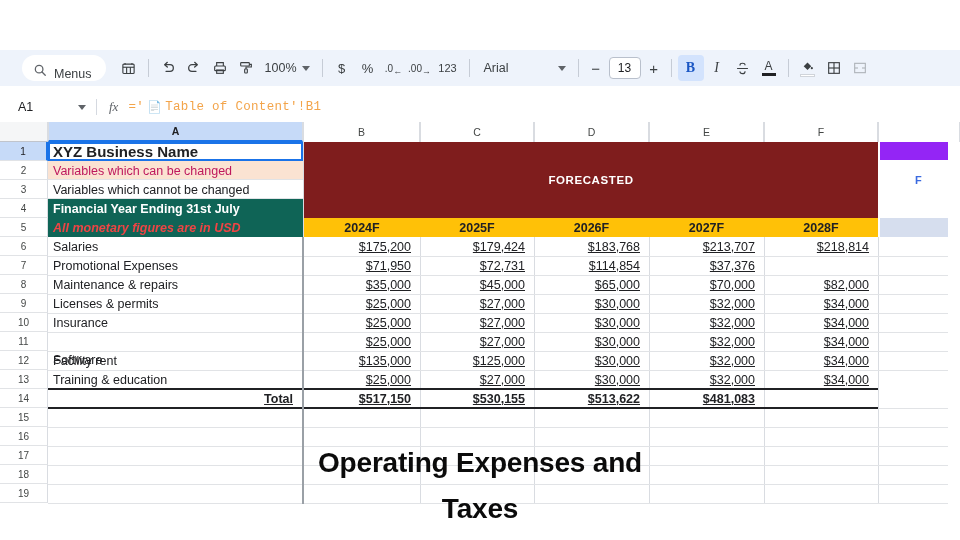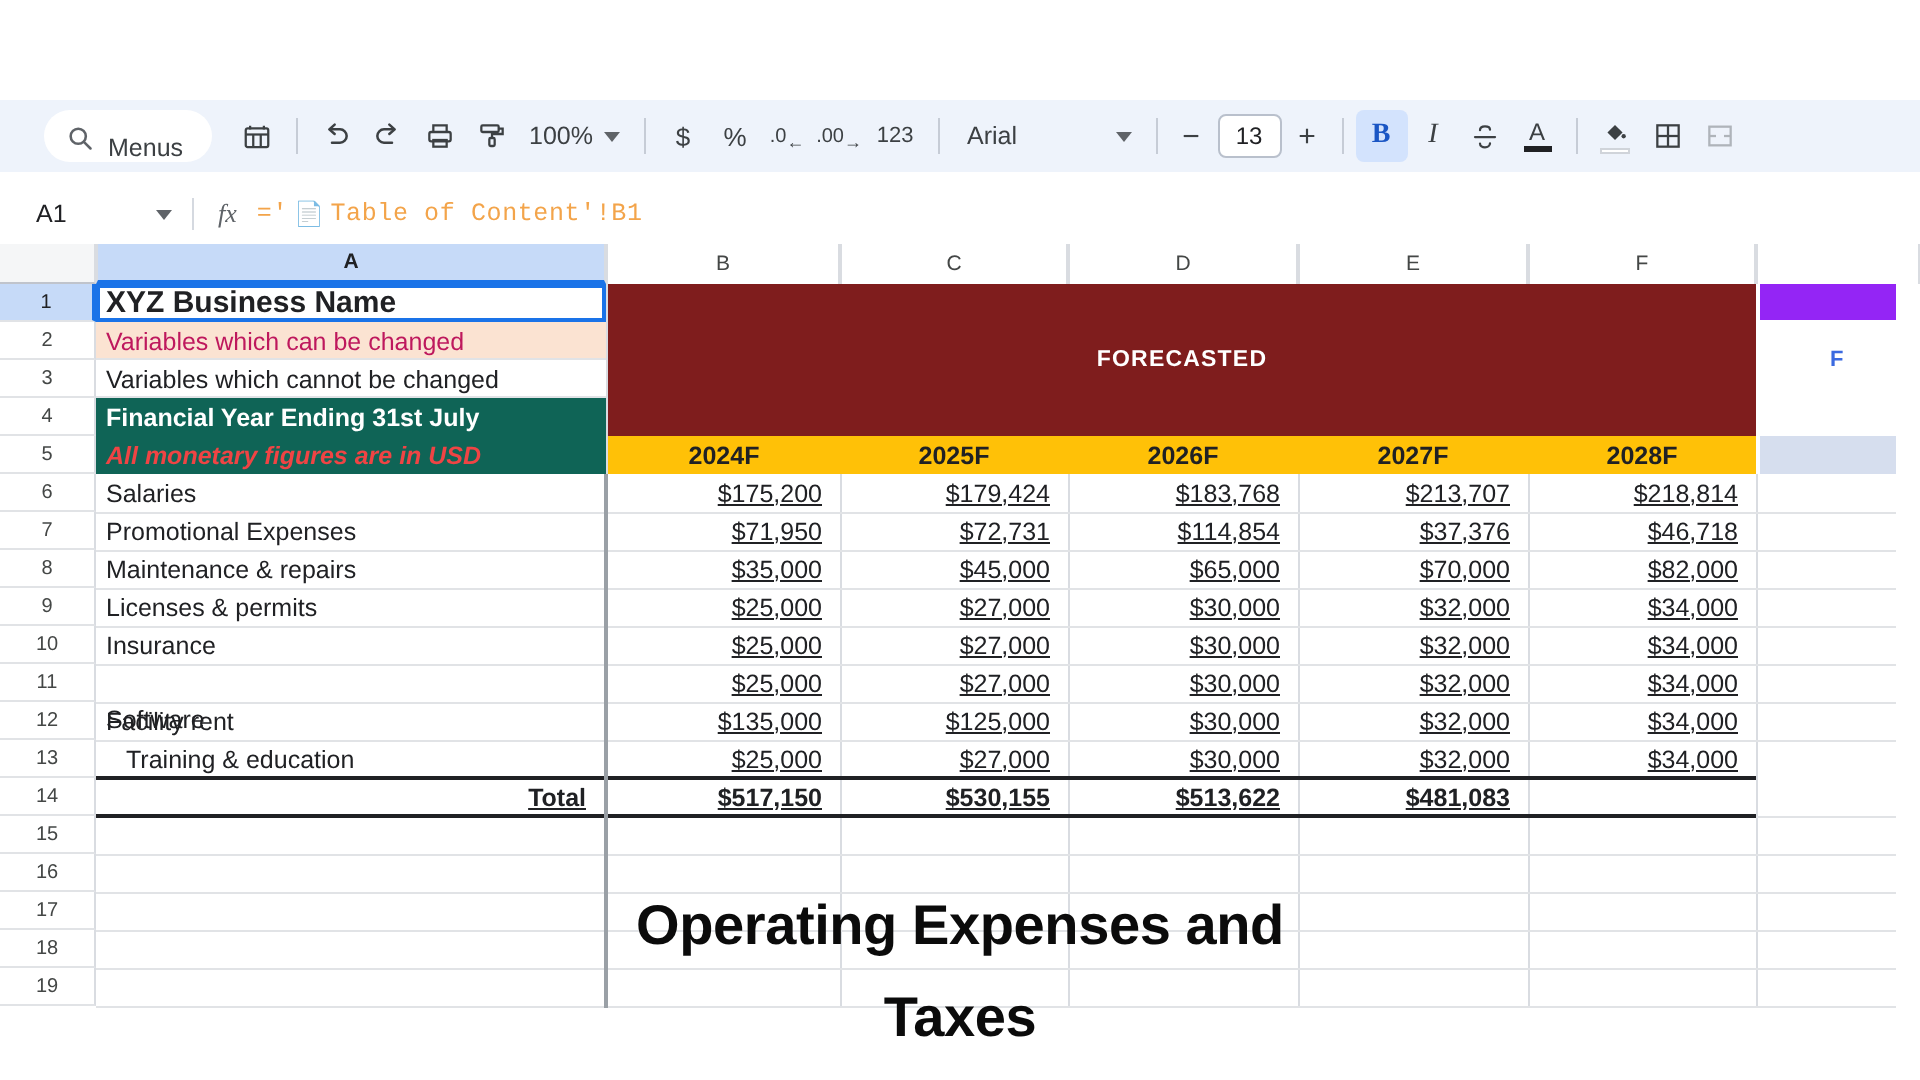--- a/index.html
+++ b/index.html
@@ -394,21 +394,20 @@
       <div class="cell r" style="left:372px;top:95px;width:110px">$179,424</div>
       <div class="cell r" style="left:486px;top:95px;width:111px">$183,768</div>
       <div class="cell r" style="left:601px;top:95px;width:111px">$213,707</div>
       <div class="cell r" style="left:716px;top:95px;width:110px">$218,814</div>
 
       <div class="cell" style="left:0px;top:114px;width:255px">Promotional Expenses</div>
       <div class="cell r" style="left:256px;top:114px;width:112px">$71,950</div>
       <div class="cell r" style="left:372px;top:114px;width:110px">$72,731</div>
       <div class="cell r" style="left:486px;top:114px;width:111px">$114,854</div>
       <div class="cell r" style="left:601px;top:114px;width:111px">$37,376</div>
-      <div class="cell r" style="left:716px;top:114px;width:110px">$46,718</div>
 
       <div class="cell" style="left:0px;top:133px;width:255px">Maintenance &amp; repairs</div>
       <div class="cell r" style="left:256px;top:133px;width:112px">$35,000</div>
       <div class="cell r" style="left:372px;top:133px;width:110px">$45,000</div>
       <div class="cell r" style="left:486px;top:133px;width:111px">$65,000</div>
       <div class="cell r" style="left:601px;top:133px;width:111px">$70,000</div>
       <div class="cell r" style="left:716px;top:133px;width:110px">$82,000</div>
 
       <div class="cell" style="left:0px;top:152px;width:255px">Licenses &amp; permits</div>
       <div class="cell r" style="left:256px;top:152px;width:112px">$25,000</div>
@@ -431,21 +430,21 @@
       <div class="cell r" style="left:601px;top:190px;width:111px">$32,000</div>
       <div class="cell r" style="left:716px;top:190px;width:110px">$34,000</div>
 
       <div class="cell" style="left:0px;top:209px;width:255px">Facility rent</div>
       <div class="cell r" style="left:256px;top:209px;width:112px">$135,000</div>
       <div class="cell r" style="left:372px;top:209px;width:110px">$125,000</div>
       <div class="cell r" style="left:486px;top:209px;width:111px">$30,000</div>
       <div class="cell r" style="left:601px;top:209px;width:111px">$32,000</div>
       <div class="cell r" style="left:716px;top:209px;width:110px">$34,000</div>
 
-      <div class="cell" style="left:10px;top:228px;width:255px">Training &amp; education</div>
+      <div class="cell" style="left:0px;top:228px;width:255px">Training &amp; education</div>
       <div class="cell r" style="left:256px;top:228px;width:112px">$25,000</div>
       <div class="cell r" style="left:372px;top:228px;width:110px">$27,000</div>
       <div class="cell r" style="left:486px;top:228px;width:111px">$30,000</div>
       <div class="cell r" style="left:601px;top:228px;width:111px">$32,000</div>
       <div class="cell r" style="left:716px;top:228px;width:110px">$34,000</div>
 
       <div class="cell r bold" style="left:0px;top:247px;width:250px">Total</div>
       <div class="cell r bold" style="left:256px;top:247px;width:112px">$517,150</div>
       <div class="cell r bold" style="left:372px;top:247px;width:110px">$530,155</div>
       <div class="cell r bold" style="left:486px;top:247px;width:111px">$513,622</div>

